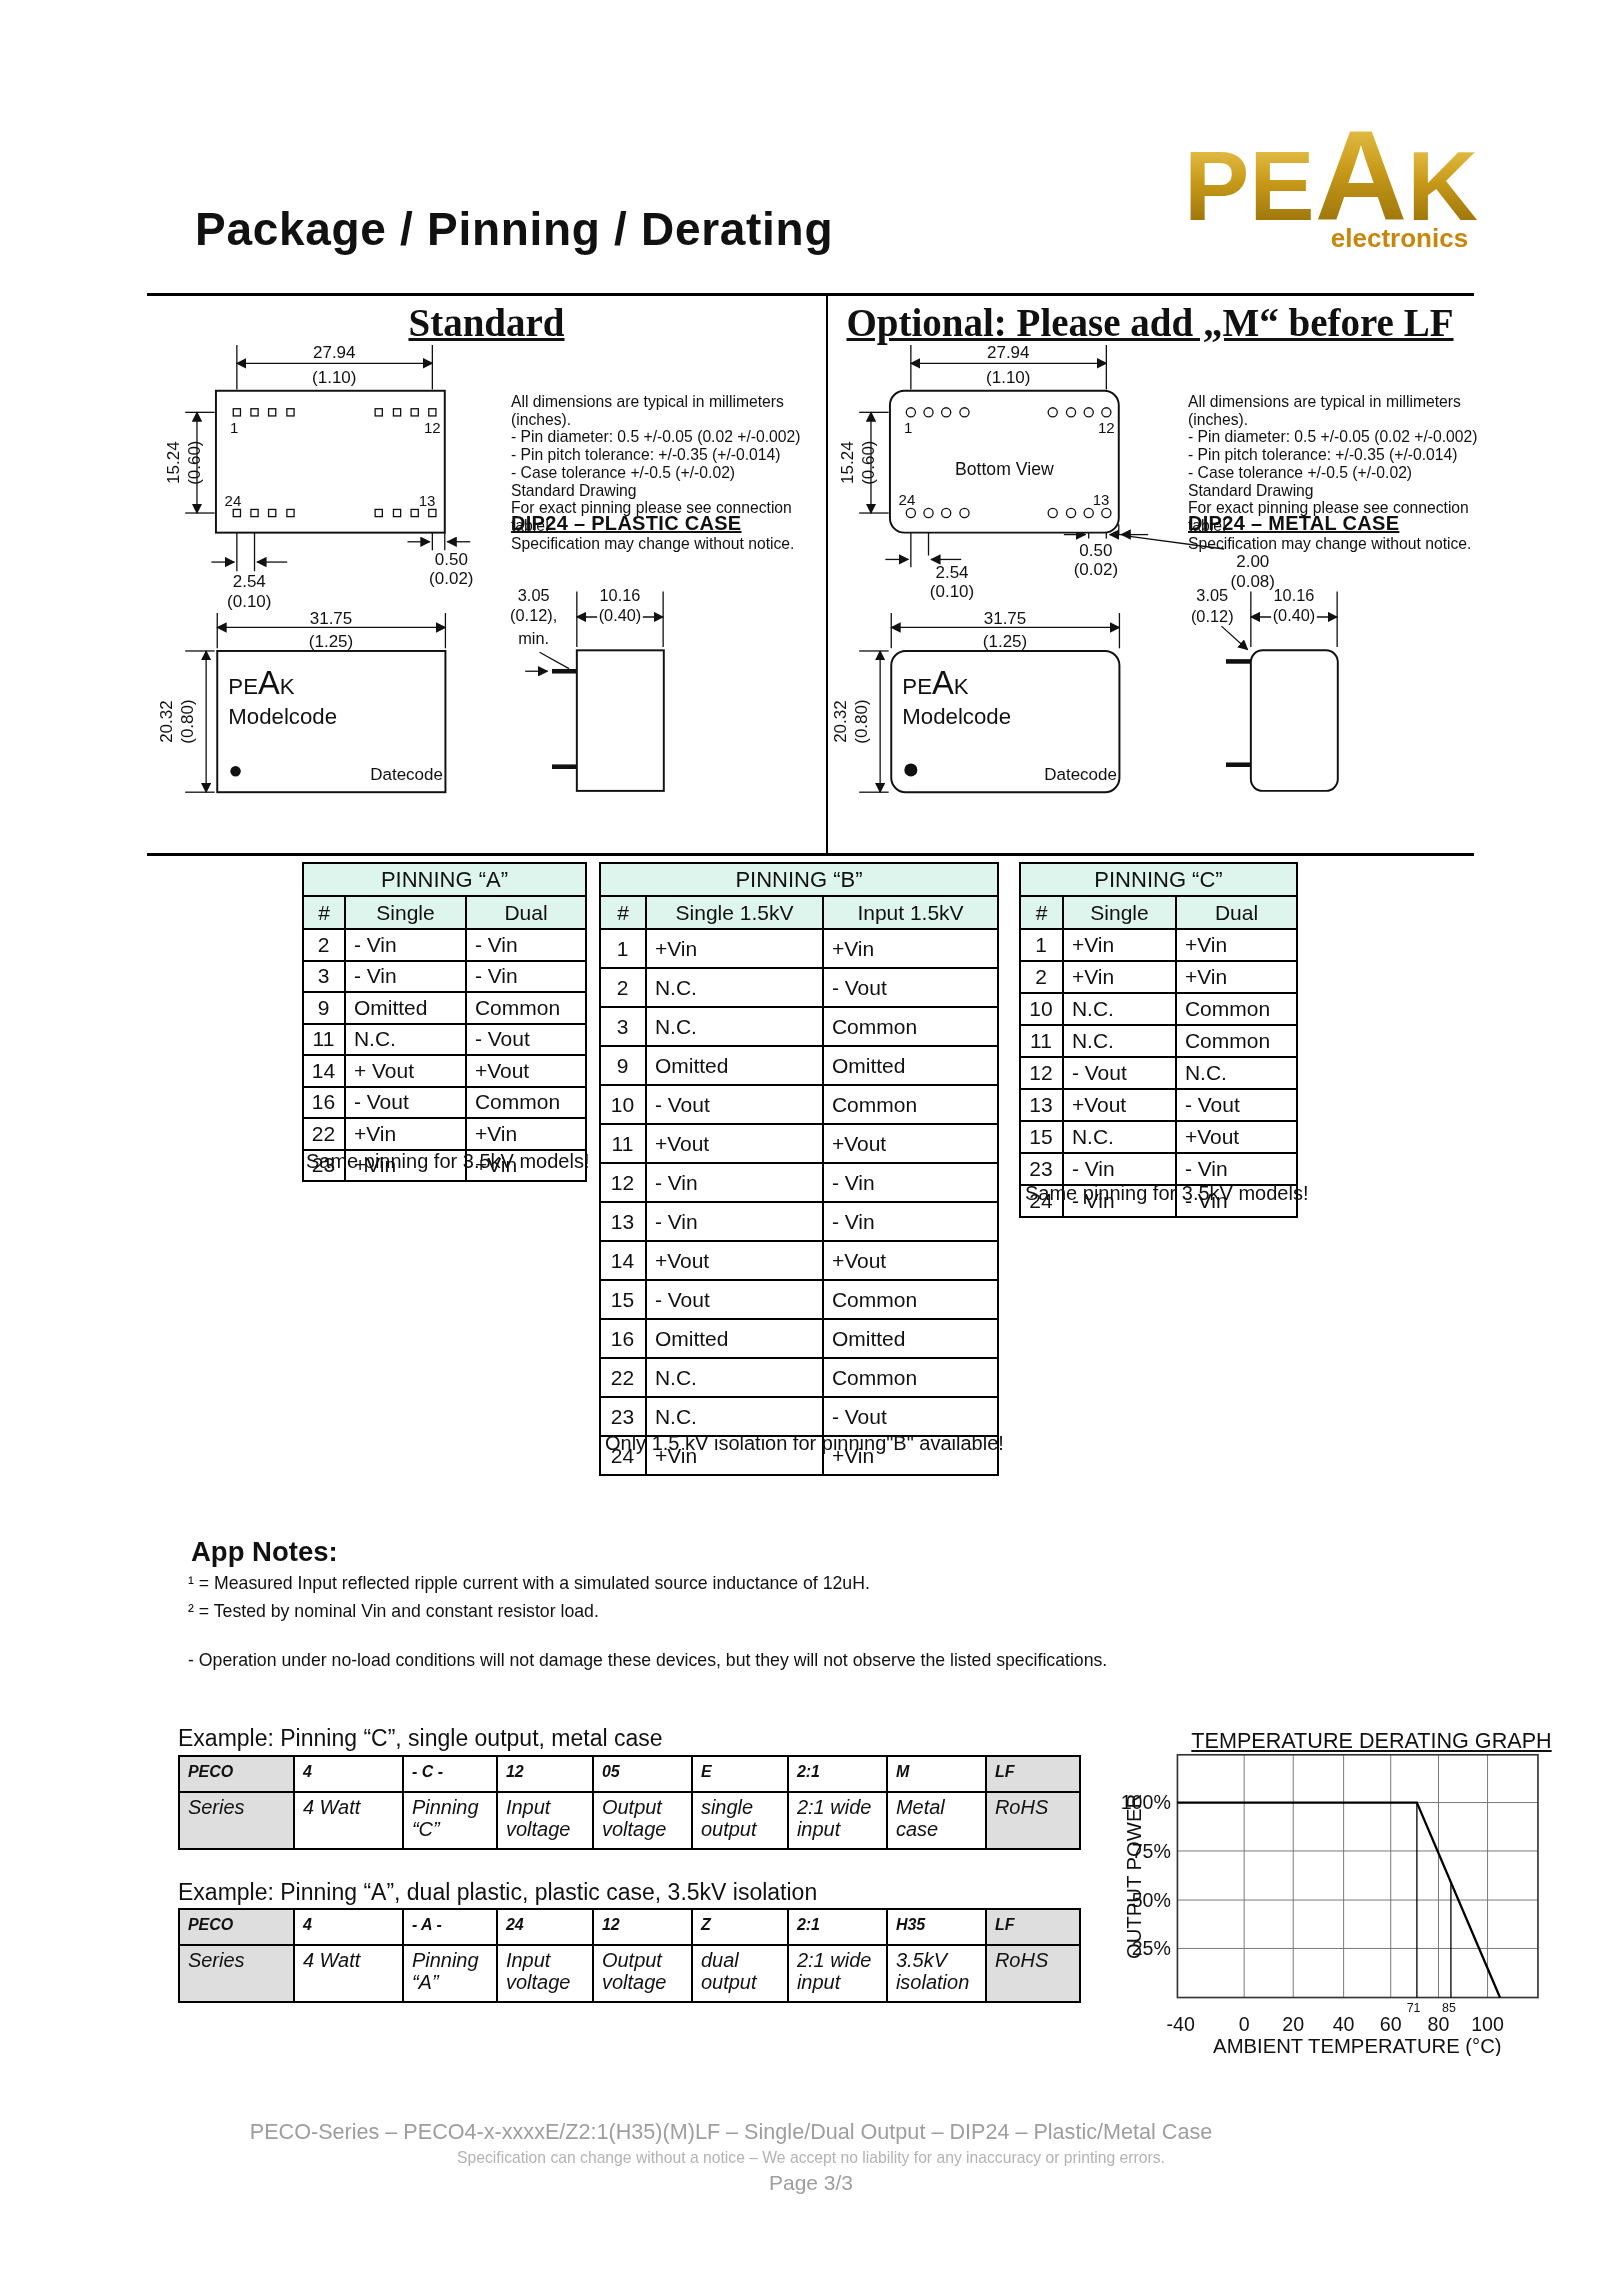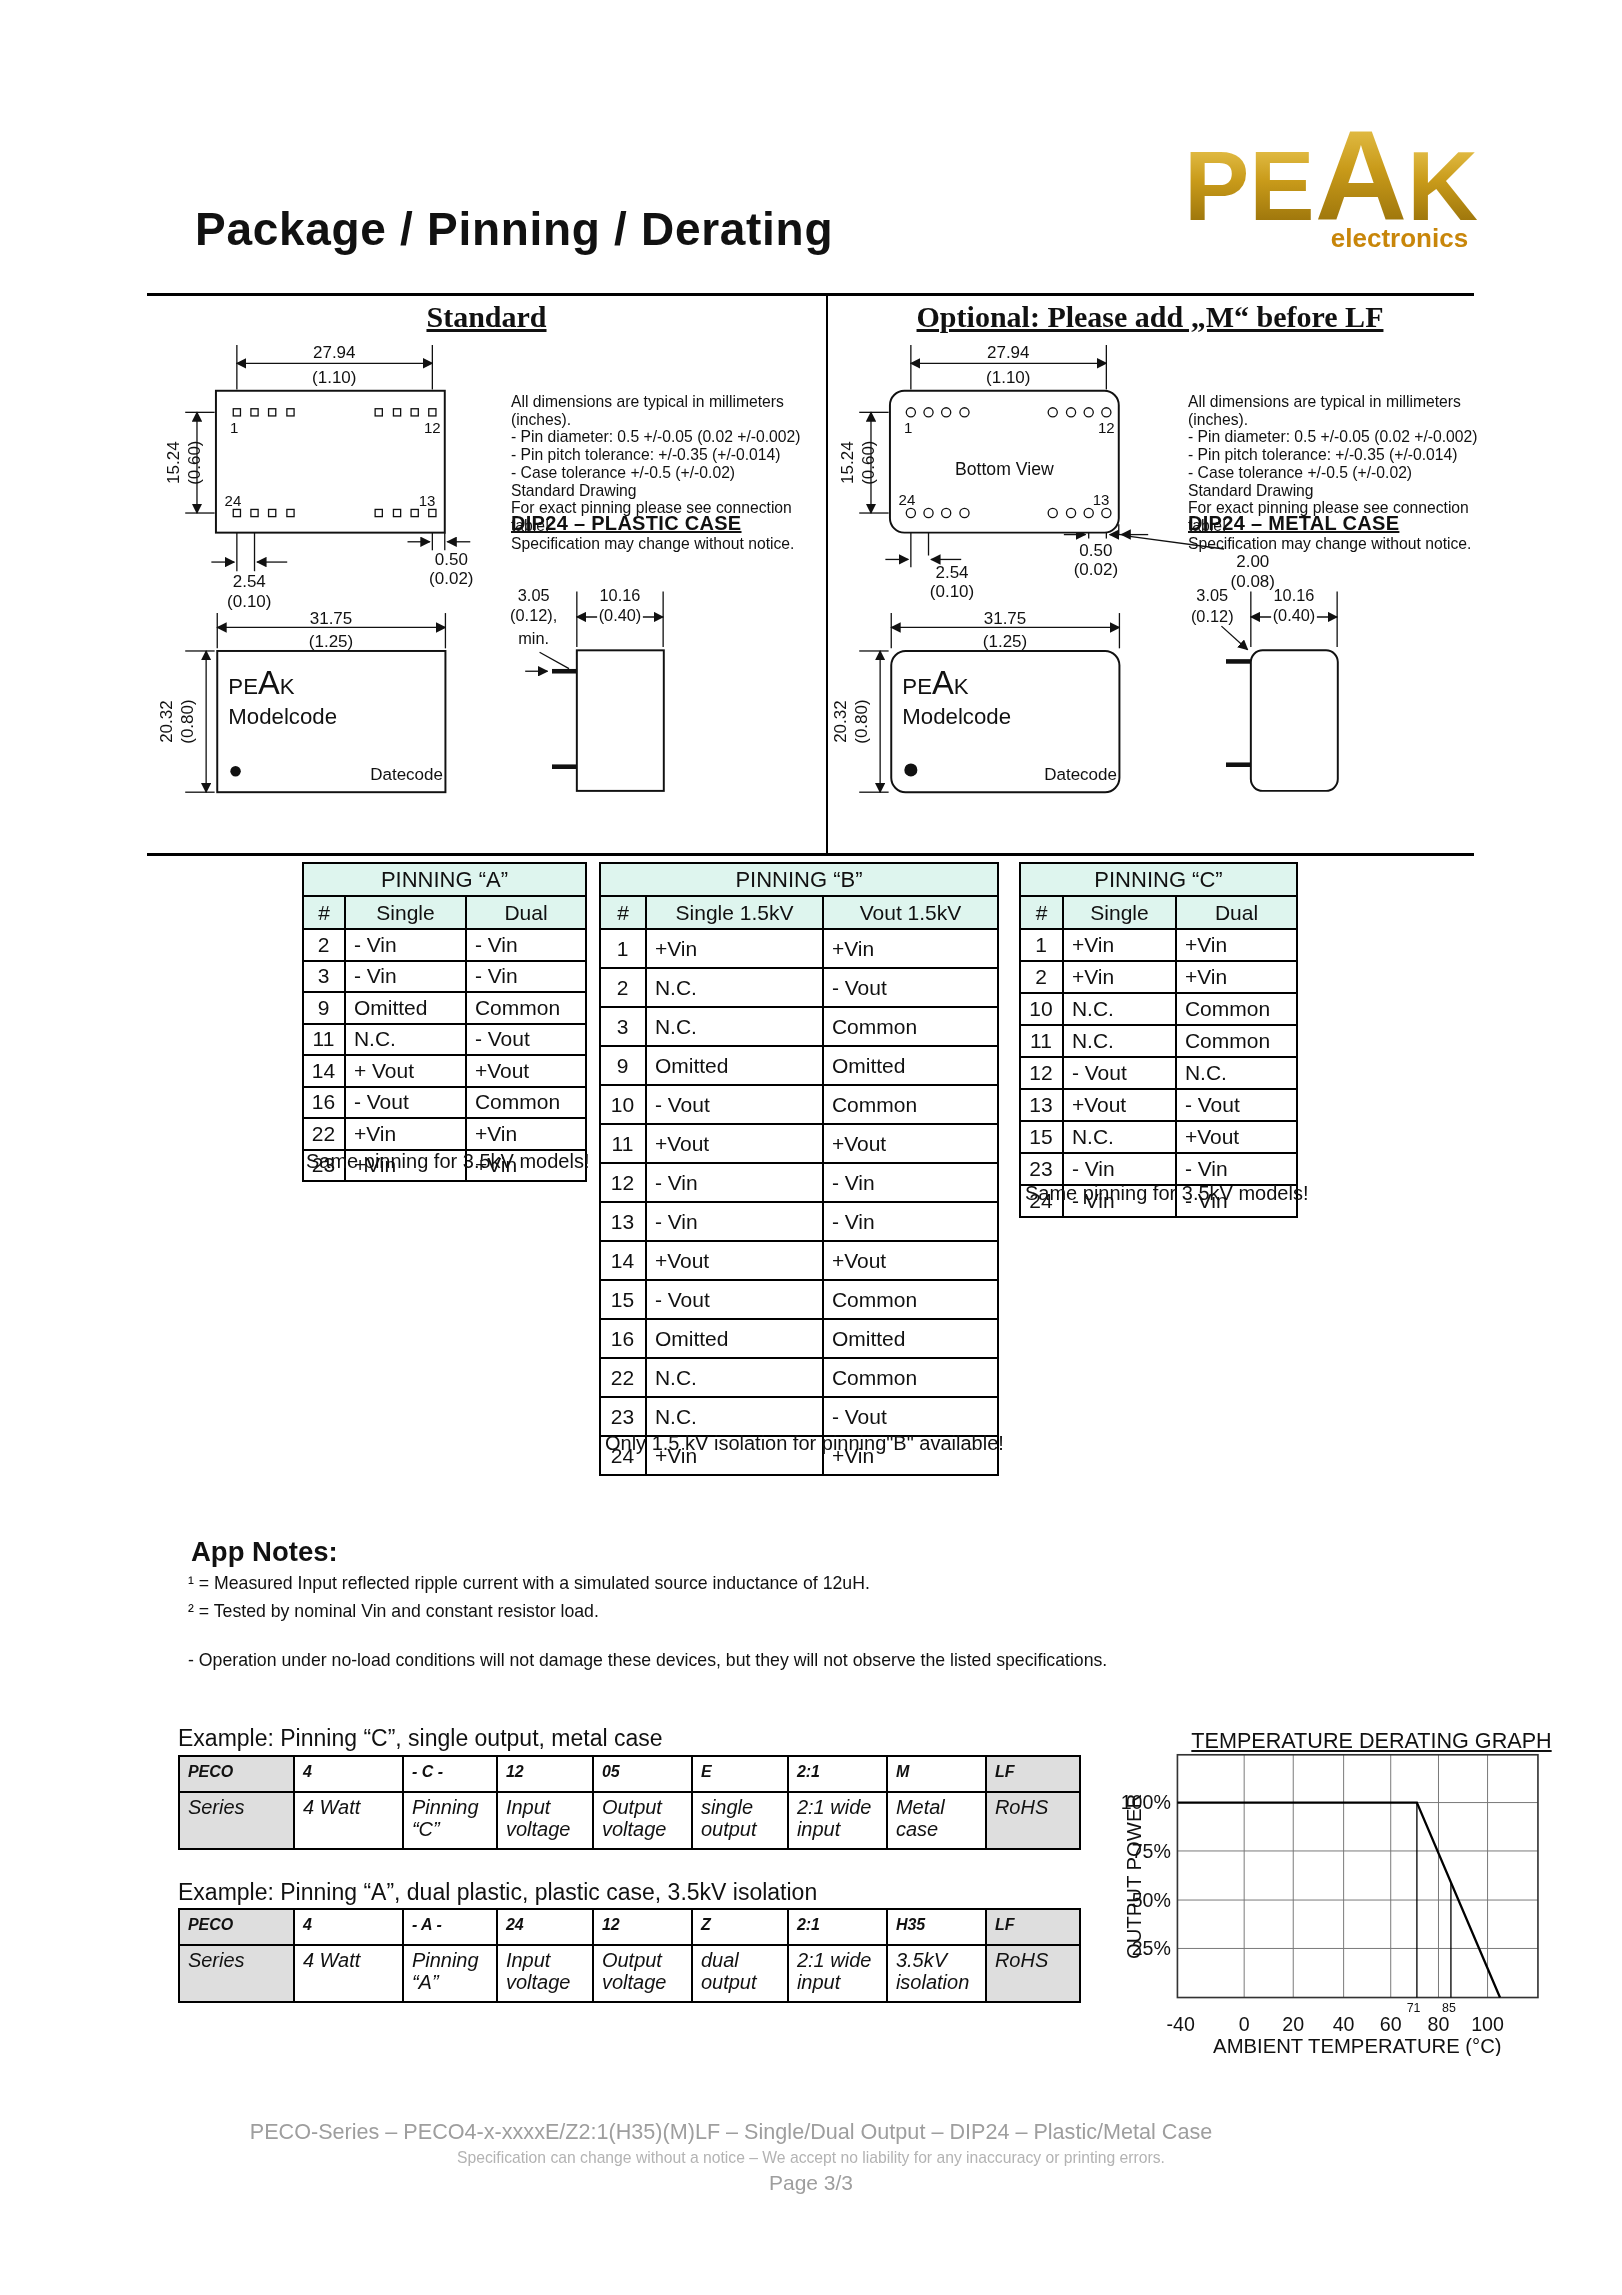--- a/index.html
+++ b/index.html
@@ -12,21 +12,21 @@
   .logo{left:1184px;top:118px;width:288px;text-align:right;line-height:0.9;}
   .logo-word span{font-weight:bold;
      background:linear-gradient(180deg,#f0cf5e 0%,#c99b1a 45%,#8a6505 100%);
      -webkit-background-clip:text;background-clip:text;color:transparent;}
   .logo-pe,.logo-k{font-size:98px;}
   .logo-a{font-size:128px;}
   .logo-sub{font-size:26px;font-weight:bold;color:#c8860a;margin-top:-6.5px;padding-right:3.9px;}
 
   
   .rule{background:#000;}
-  .col-heading{font-family:"Liberation Serif",serif;font-weight:bold;font-size:30px;
+  .col-heading{font-family:"Liberation Serif",serif;font-weight:bold;font-size:39px;
                text-align:center;text-decoration:underline;}
 
   
   .draw-notes{font-size:15.7px;line-height:17.7px;width:308px;}
   .case-label{font-size:20px;font-weight:bold;text-decoration:underline;letter-spacing:0.3px;}
 
   
   svg text{font-family:"Liberation Sans",sans-serif;fill:#111;}
   .ln{stroke:#111;stroke-width:2;}
   .outline{fill:#fff;stroke:#111;stroke-width:3;}
@@ -371,21 +371,21 @@
         <col style="width:177px">
         <col style="width:175px">
       </colgroup>
     <thead>
       <tr>
           <th colspan="3" class="tbl-title">PINNING “B”</th>
         </tr>
       <tr>
           <th>#</th>
           <th>Single 1.5kV</th>
-          <th>Vout 1.5kV</th>
+          <th>Input 1.5kV</th>
         </tr>
     </thead>
     <tbody>
         <tr>
           <td>1</td>
           <td>+Vin</td>
           <td>+Vin</td>
         </tr>
         <tr>
           <td>2</td>

